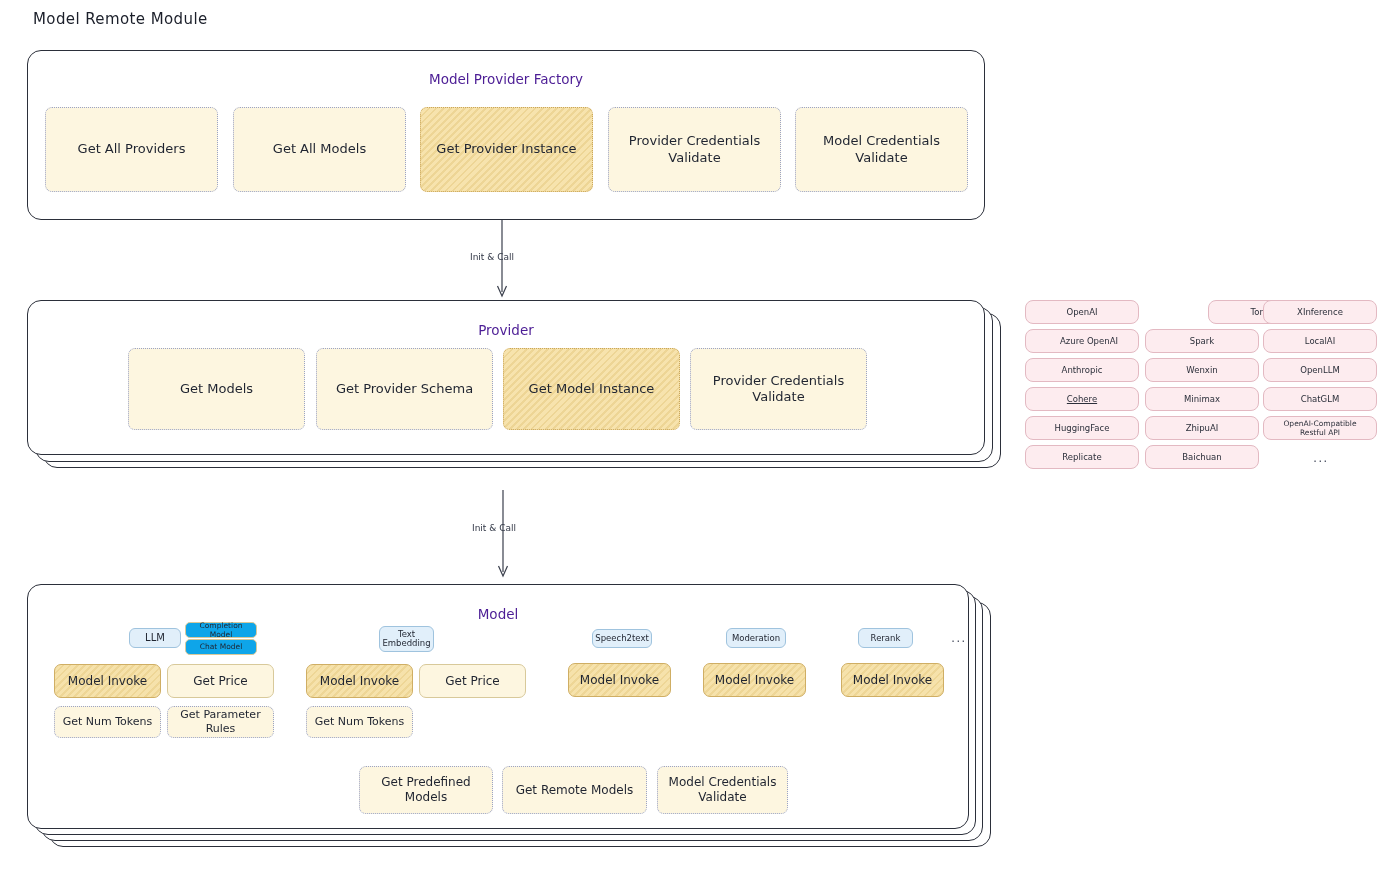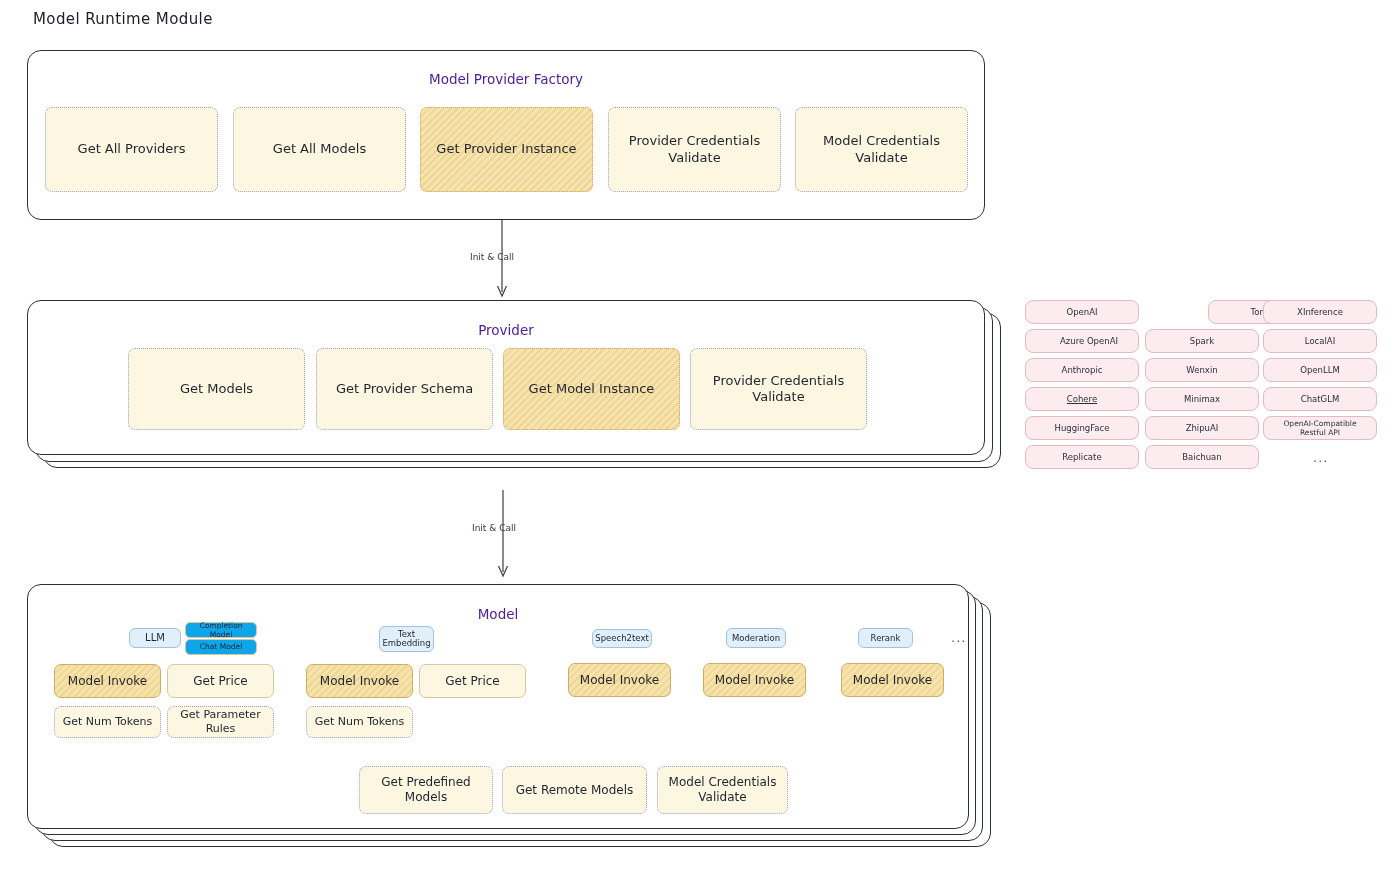--- a/index.html
+++ b/index.html
@@ -126,21 +126,21 @@
     font-size: 13px;
     color: #555b6b;
     letter-spacing: 1px;
   }
 </style>
 </head>
 <body>
 
 <div class="canvas">
 
-  <div id="page-title">Model Runtime Module</div>
+  <div id="page-title">Model Remote Module</div>
 
   <div class="panel" style="left:27px; top:50px; width:958px; height:170px;">
     <div class="panel-title" style="top:20px;">Model Provider Factory</div>
   </div>
 
   <div class="node cream f13" style="left:45px; top:107px; width:173px; height:85px;">
     <span>Get All Providers</span>
   </div>
   <div class="node cream f13" style="left:233px; top:107px; width:173px; height:85px;">
     <span>Get All Models</span>

